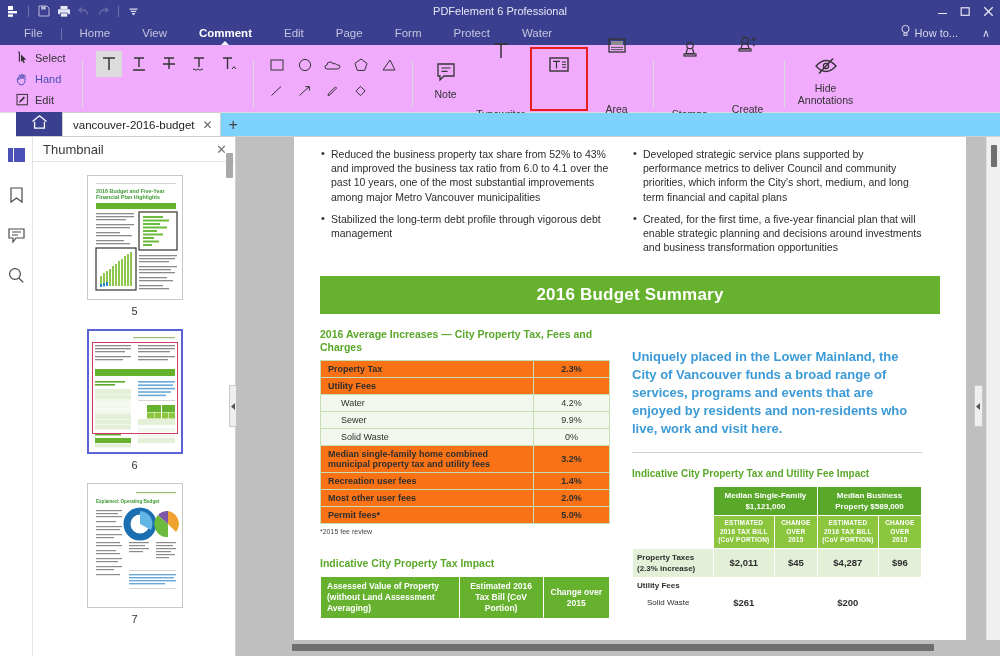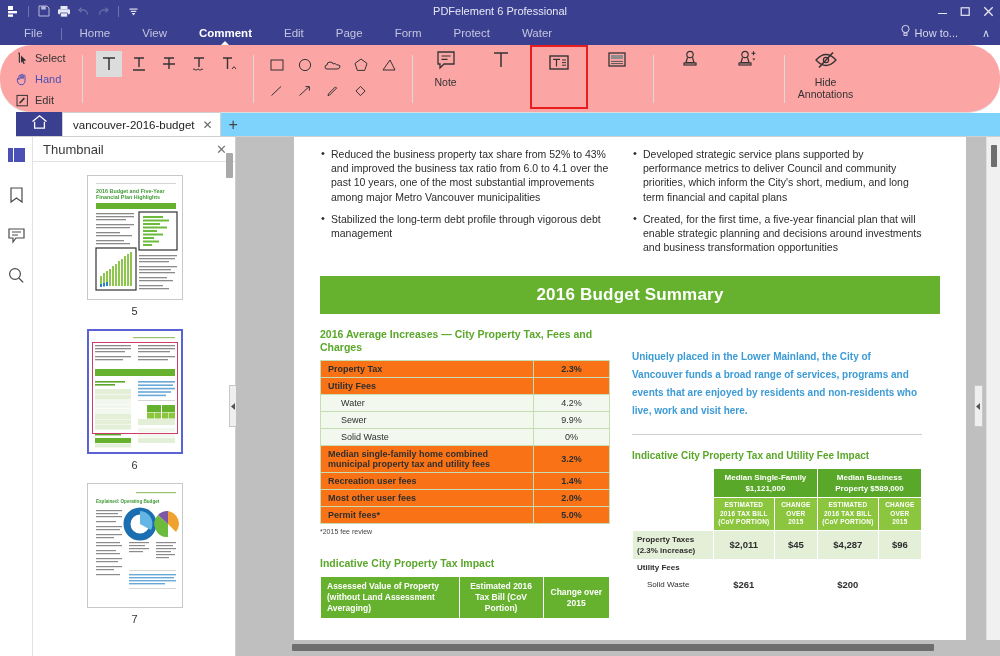--- a/index.html
+++ b/index.html
@@ -56,22 +56,22 @@
     color: #d7d8ec; font-size: 11px; display: flex; align-items: center; gap: 4px;
   }
   .ribbon-collapse {
     position: absolute; right: 10px; top: 0; height: 23px; line-height: 23px;
     color: #d7d8ec; font-size: 11px;
   }
 
   
   .ribbon {
     position: absolute; top: 45px; left: 0; width: 1000px; height: 68px;
-    background: #fca5a5; border-bottom: 1px solid #dcdcdc;
-    display: flex; align-items: flex-start; border-radius: 32px;
+    background: #f0abfc; border-bottom: 1px solid #dcdcdc;
+    display: flex; align-items: center;
   }
   .rb-group { display: flex; align-items: flex-start; height: 68px; }
   .rb-sep { width: 1px; height: 48px; background: #dadada; margin: 10px 7px 0 7px; }
 
   
   .seltools { padding: 4px 4px 0 10px; display: flex; flex-direction: column; gap: 3px; }
   .seltool {
     display: flex; align-items: center; gap: 6px;
     font-size: 11px; color: #333; height: 18px; padding: 0 5px;
   }
@@ -203,21 +203,21 @@
     border: 1px solid #c7ddb4; padding: 3px 7px; color: #2e2e2e; height: 17px;
   }
   table.dt td.val { text-align: center; font-weight: bold; width: 76px; }
   table.dt tr.lt td { background: #f97316; font-weight: bold; }
   table.dt tr.wh td { background: #f3f8ee; font-weight: normal; }
   table.dt td.indent { padding-left: 20px; font-weight: normal; }
 
   .footnote { font-size: 7px; color: #444; margin-top: 4px; }
 
   .quote {
-    color: #3c9bd6; font-size: 10px; font-weight: bold; line-height: 18px;
+    color: #3c9bd6; font-size: 13px; font-weight: bold; line-height: 18px;
     margin-top: 34px;
   }
   .hr-line { border-top: 1px solid #cfcfcf; margin: 14px 0 0 0; }
 
   table.it { width: 100%; border-collapse: collapse; font-size: 8px; margin-top: 4px; }
   table.it td, table.it th { border: 1px solid #ffffff; padding: 3px 4px; }
   .hdr-dark { background: #5aa82a; color: #fff; text-align: center; font-weight: bold; line-height: 11px; }
   .hdr-mid { background: #8cc63f; color: #fff; text-align: center; font-weight: bold; font-size: 6.5px; line-height: 8.5px; letter-spacing: .2px; }
   .row-lbl { background: #e3efd7; font-weight: bold; color: #2e2e2e; line-height: 11px; border-color:#fff; }
   .row-val { background: #e3efd7; text-align: center; font-weight: bold; color: #2e2e2e; font-size: 9.5px; }

